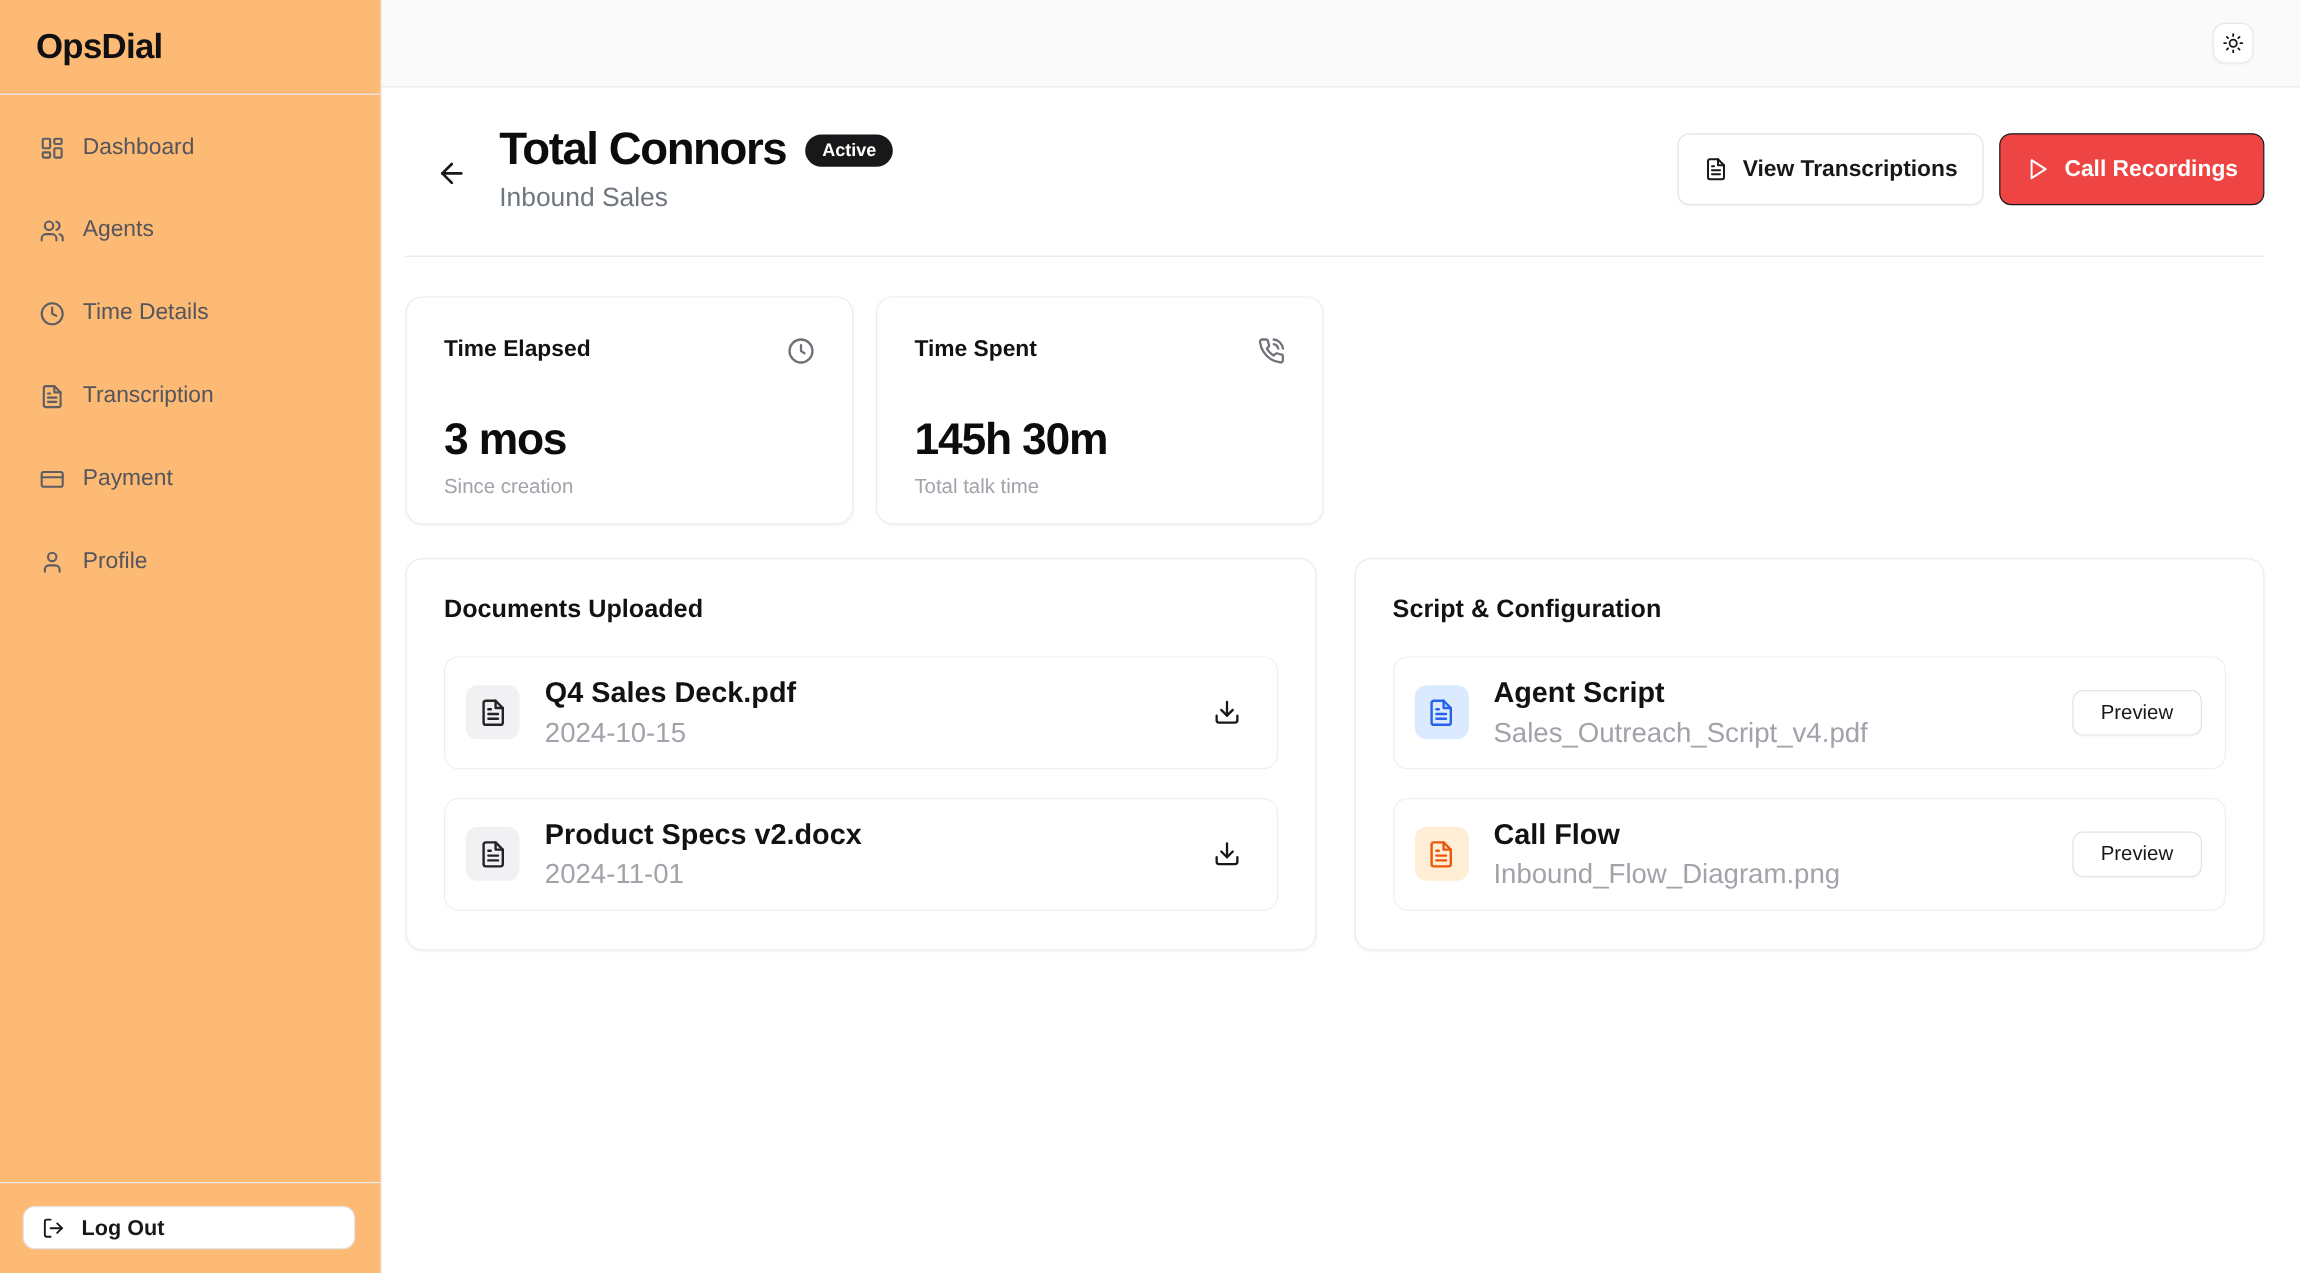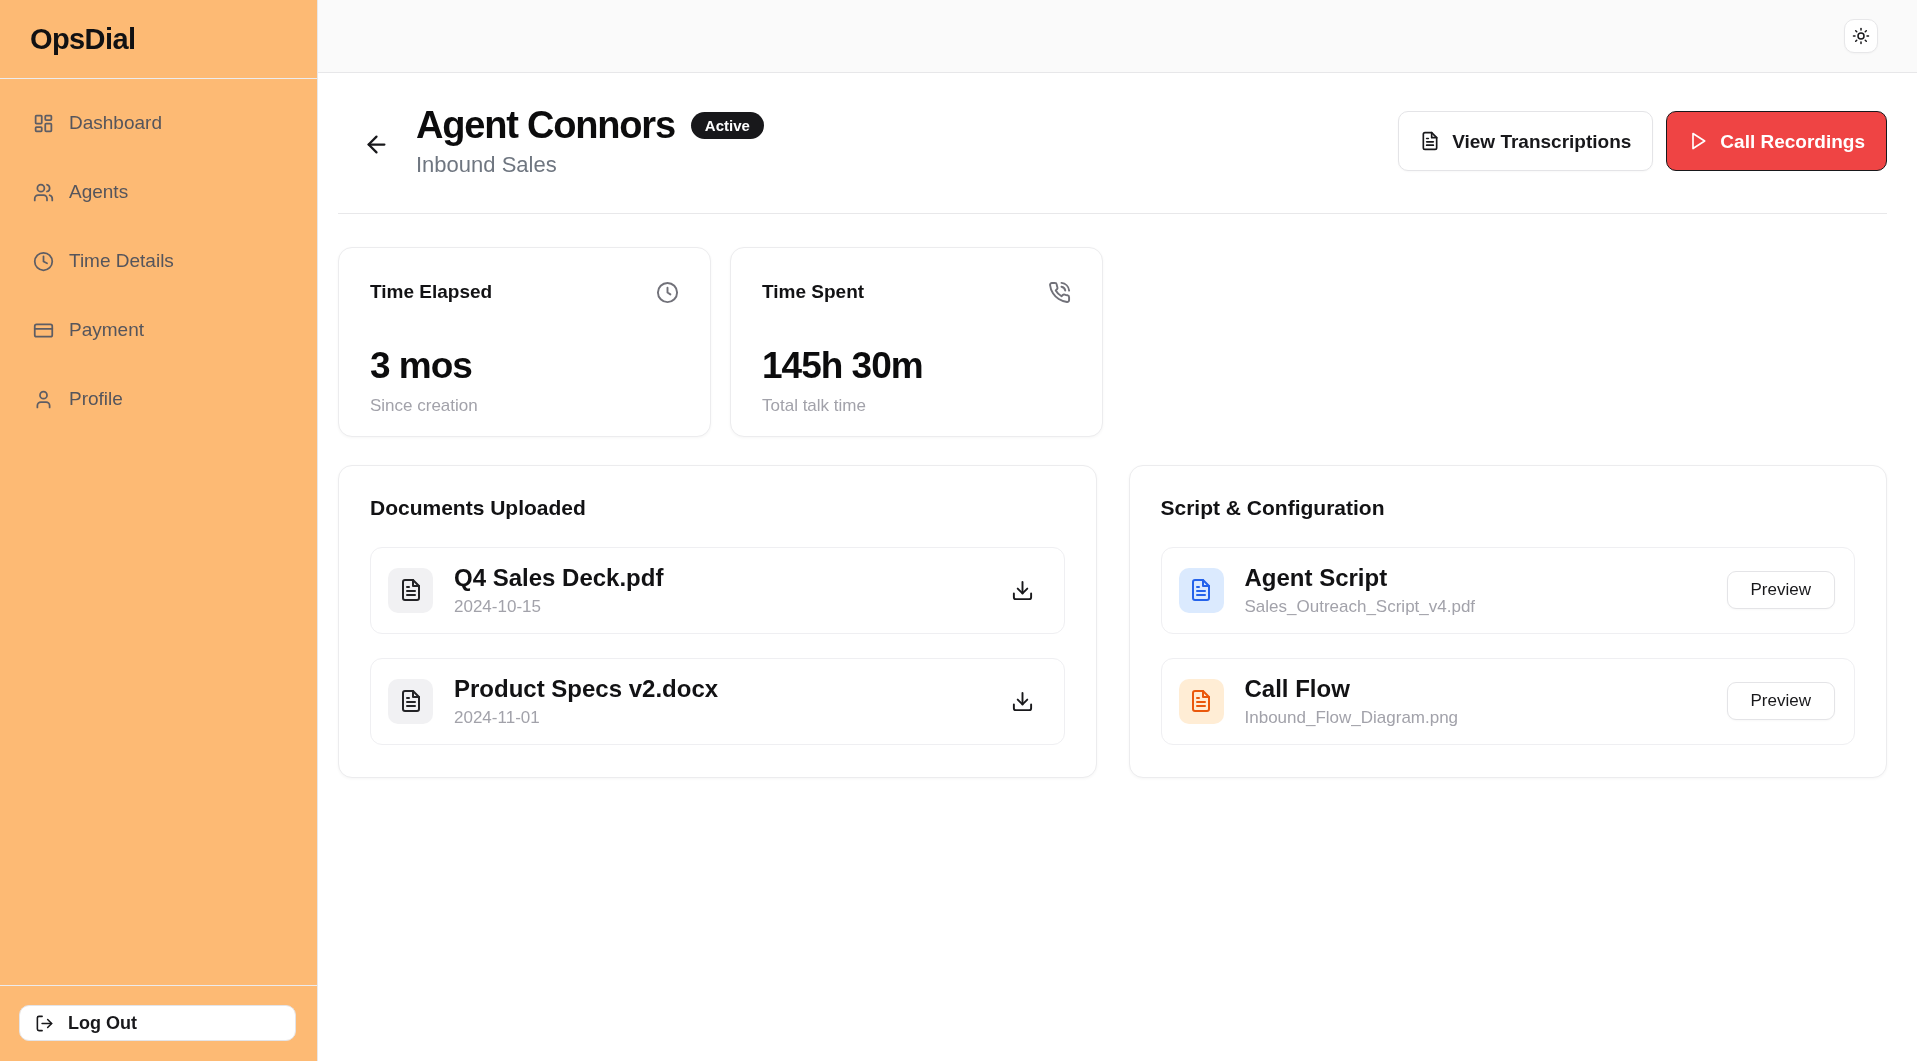--- a/index.html
+++ b/index.html
@@ -108,21 +108,21 @@
   .file-badge {
     width:45px; height:45px; border-radius:10px; flex:none;
     display:flex; align-items:center; justify-content:center;
   }
   .file-badge svg { width:24px; height:24px; }
   .file-badge.gray   { background:#f1f1f3; } .file-badge.gray svg   { stroke:#232326; }
   .file-badge.blue   { background:#dbeafe; } .file-badge.blue svg   { stroke:#2563eb; }
   .file-badge.orange { background:#ffedd5; } .file-badge.orange svg { stroke:#ea580c; }
   .row-info { flex:1; min-width:0; }
   .row-name { font-size:24px; font-weight:600; color:#121214; }
-  .row-sub { font-size:17px; color:#a2a2aa; margin-top:5px; }
+  .row-sub { font-size:23px; color:#a2a2aa; margin-top:5px; }
   .download-btn { background:none; border:none; cursor:pointer; padding:0; margin-right:13px; }
   .download-btn svg { width:23px; height:23px; stroke:#18181b; }
   .preview-btn {
     background:#fff; border:1px solid #e4e4e7; border-radius:9px;
     height:38px; padding:0 23px; font-size:17px; font-weight:500; color:#18181b;
     cursor:pointer; font-family:inherit; margin-right:2px; box-shadow:0 1px 2px rgba(0,0,0,.03);
   }
 </style>
 </head>
 <body>
@@ -156,20 +156,32 @@
       <span>Agents</span>
     </div>
     <div class="nav-item">
       <span>
         <svg viewBox="0 0 24 24" fill="none" stroke-width="2" stroke-linecap="round" stroke-linejoin="round">
           <circle cx="12" cy="12" r="10"></circle>
             <polyline points="12 6 12 12 16 14"></polyline>
         </svg>
       </span>
       <span>Time Details</span>
+    </div>
+    <div class="nav-item">
+      <span>
+        <svg viewBox="0 0 24 24" fill="none" stroke-width="2" stroke-linecap="round" stroke-linejoin="round">
+          <path d="M14 2H6a2 2 0 0 0-2 2v16a2 2 0 0 0 2 2h12a2 2 0 0 0 2-2V8z"></path>
+          <polyline points="14 2 14 8 20 8"></polyline>
+            <line x1="16" y1="13" x2="8" y2="13"></line>
+          <line x1="16" y1="17" x2="8" y2="17"></line>
+            <line x1="10" y1="9" x2="8" y2="9"></line>
+        </svg>
+      </span>
+      <span>Transcription</span>
     </div>
     <div class="nav-item">
       <span>
         <svg viewBox="0 0 24 24" fill="none" stroke-width="2" stroke-linecap="round" stroke-linejoin="round">
           <rect x="2" y="5" width="20" height="14" rx="2"></rect>
             <line x1="2" y1="10" x2="22" y2="10"></line>
         </svg>
       </span>
       <span>Payment</span>
     </div>
@@ -224,21 +236,21 @@
       <button class="back-btn">
         <span>
           <svg viewBox="0 0 24 24" fill="none" stroke-width="2" stroke-linecap="round" stroke-linejoin="round">
             <line x1="19" y1="12" x2="5" y2="12"></line>
               <polyline points="12 19 5 12 12 5"></polyline>
           </svg>
         </span>
       </button>
       <div class="title-block">
         <div class="title-row">
-          <div class="page-title">Agent Connors</div>
+          <div class="page-title">Total Connors</div>
           <div class="status-badge">Active</div>
         </div>
         <div class="page-subtitle">Inbound Sales</div>
       </div>
       <div class="header-actions">
         <button class="btn btn-outline">
           <span>
             <svg viewBox="0 0 24 24" fill="none" stroke-width="2" stroke-linecap="round" stroke-linejoin="round">
               <path d="M14 2H6a2 2 0 0 0-2 2v16a2 2 0 0 0 2 2h12a2 2 0 0 0 2-2V8z"></path>
               <polyline points="14 2 14 8 20 8"></polyline>

